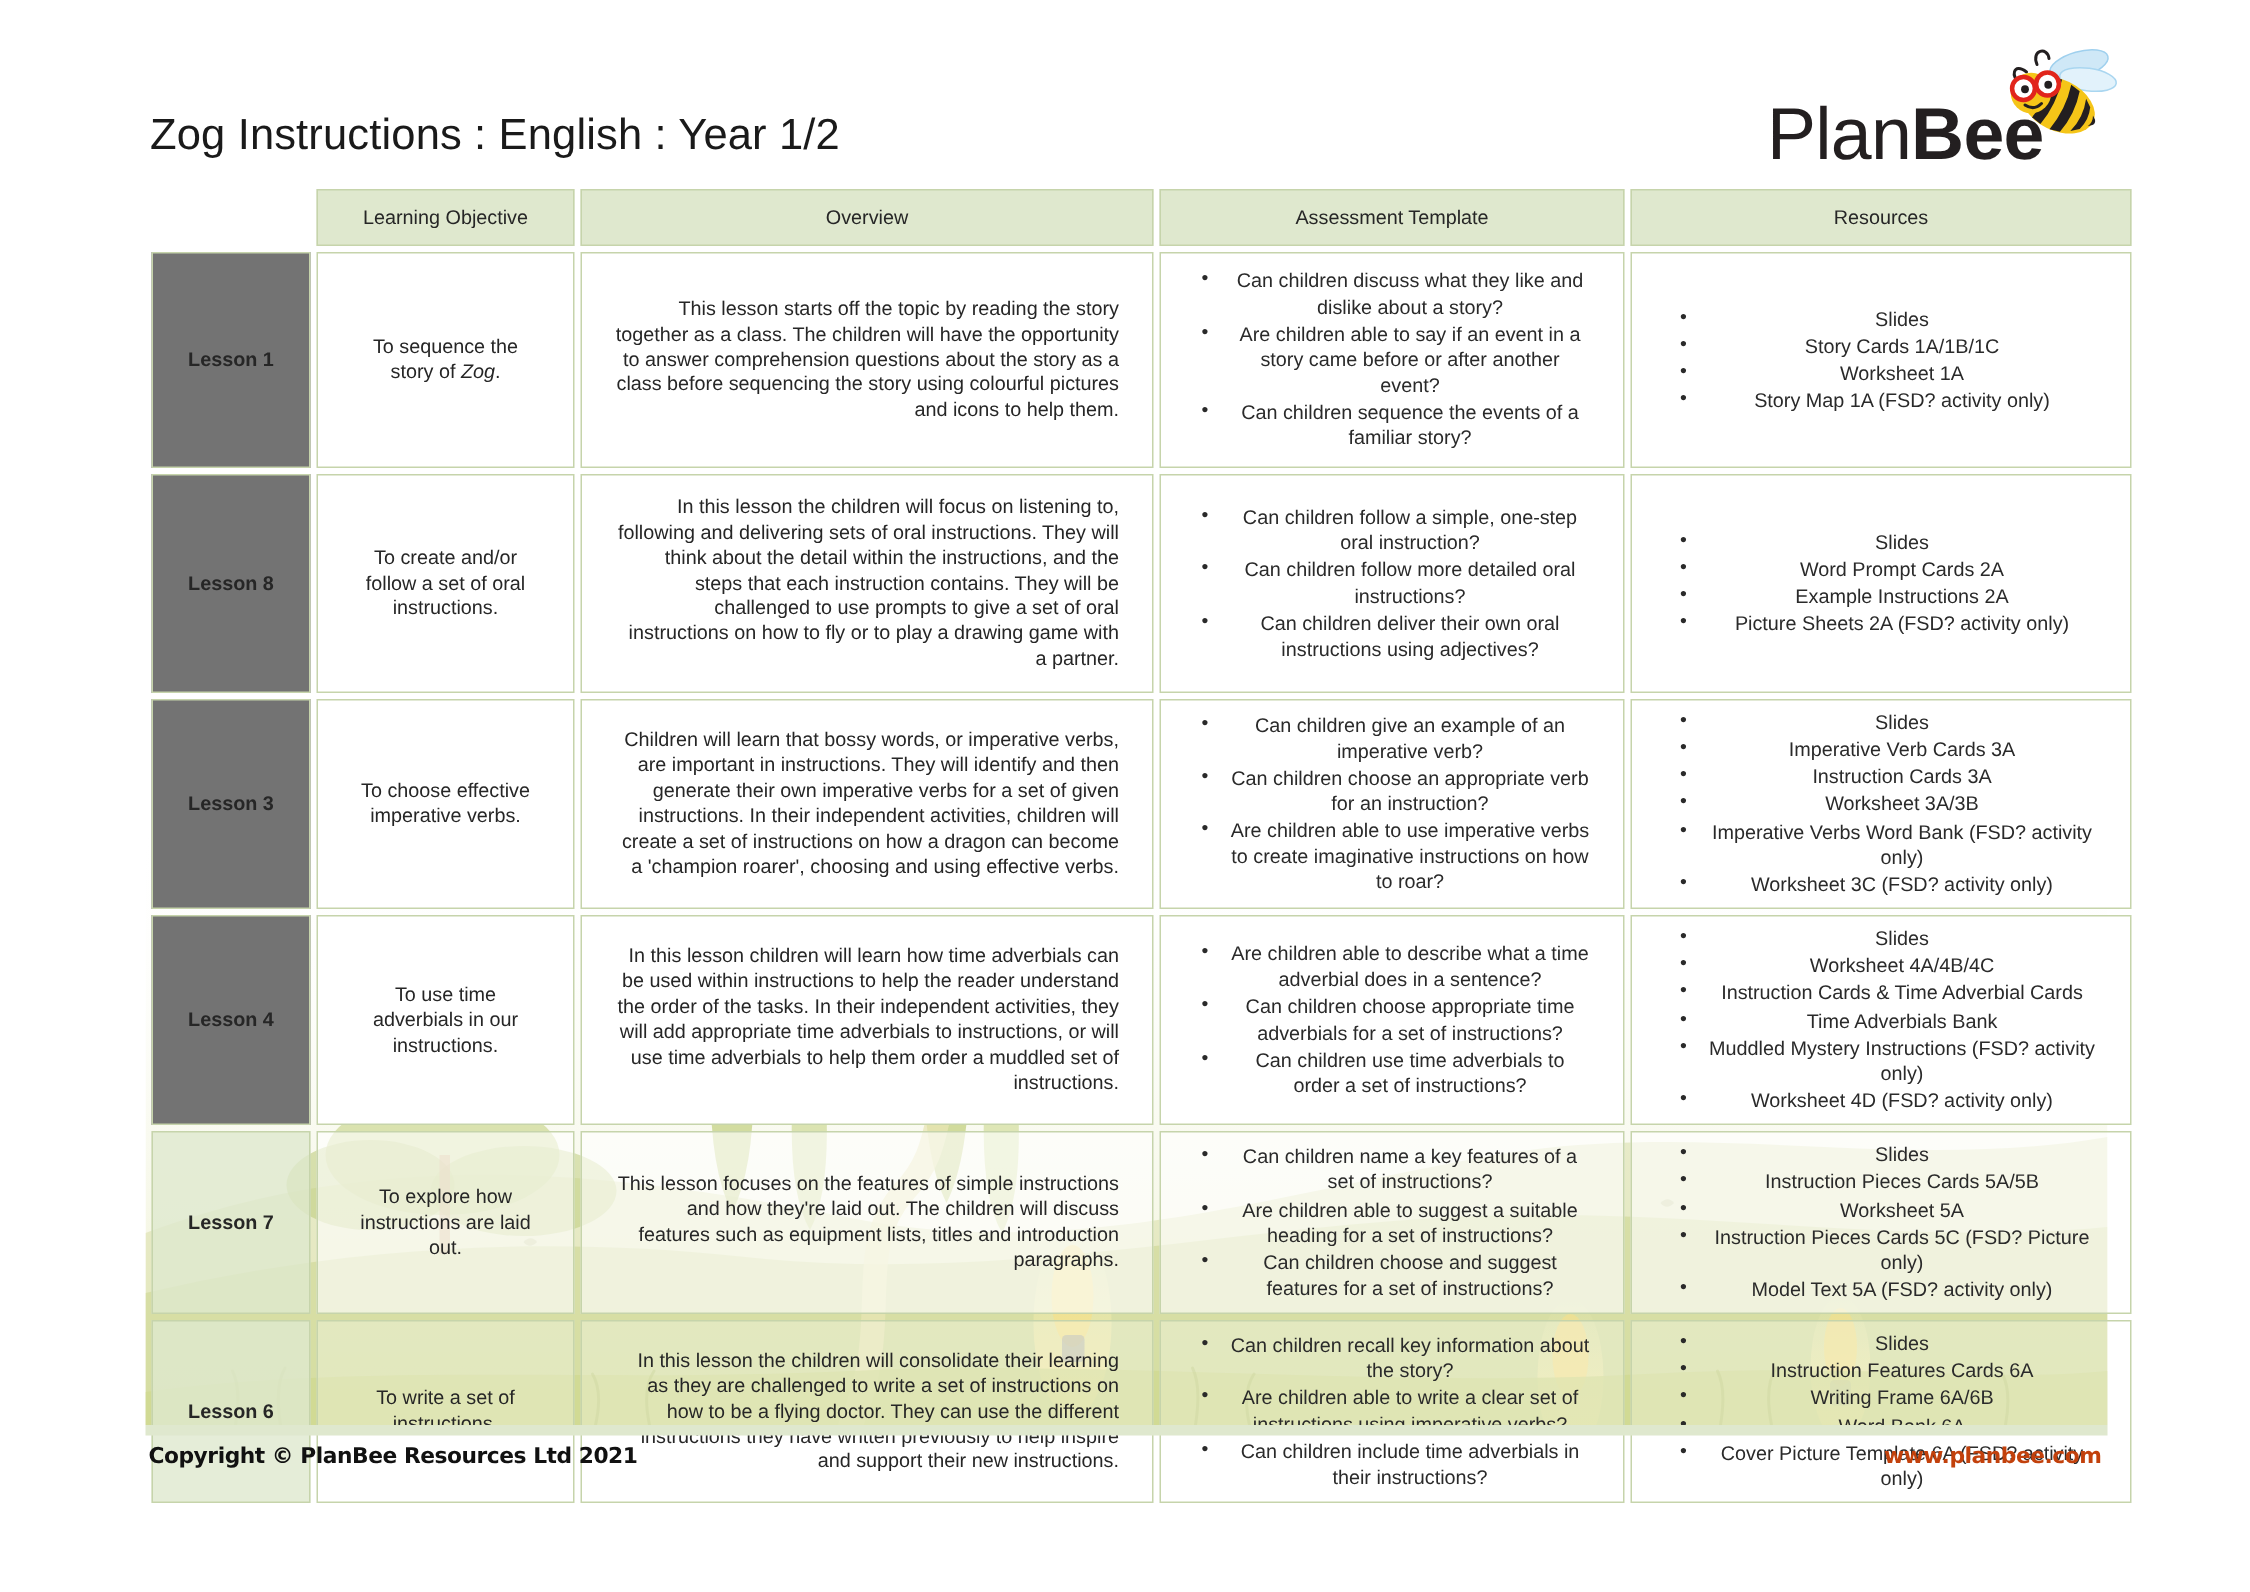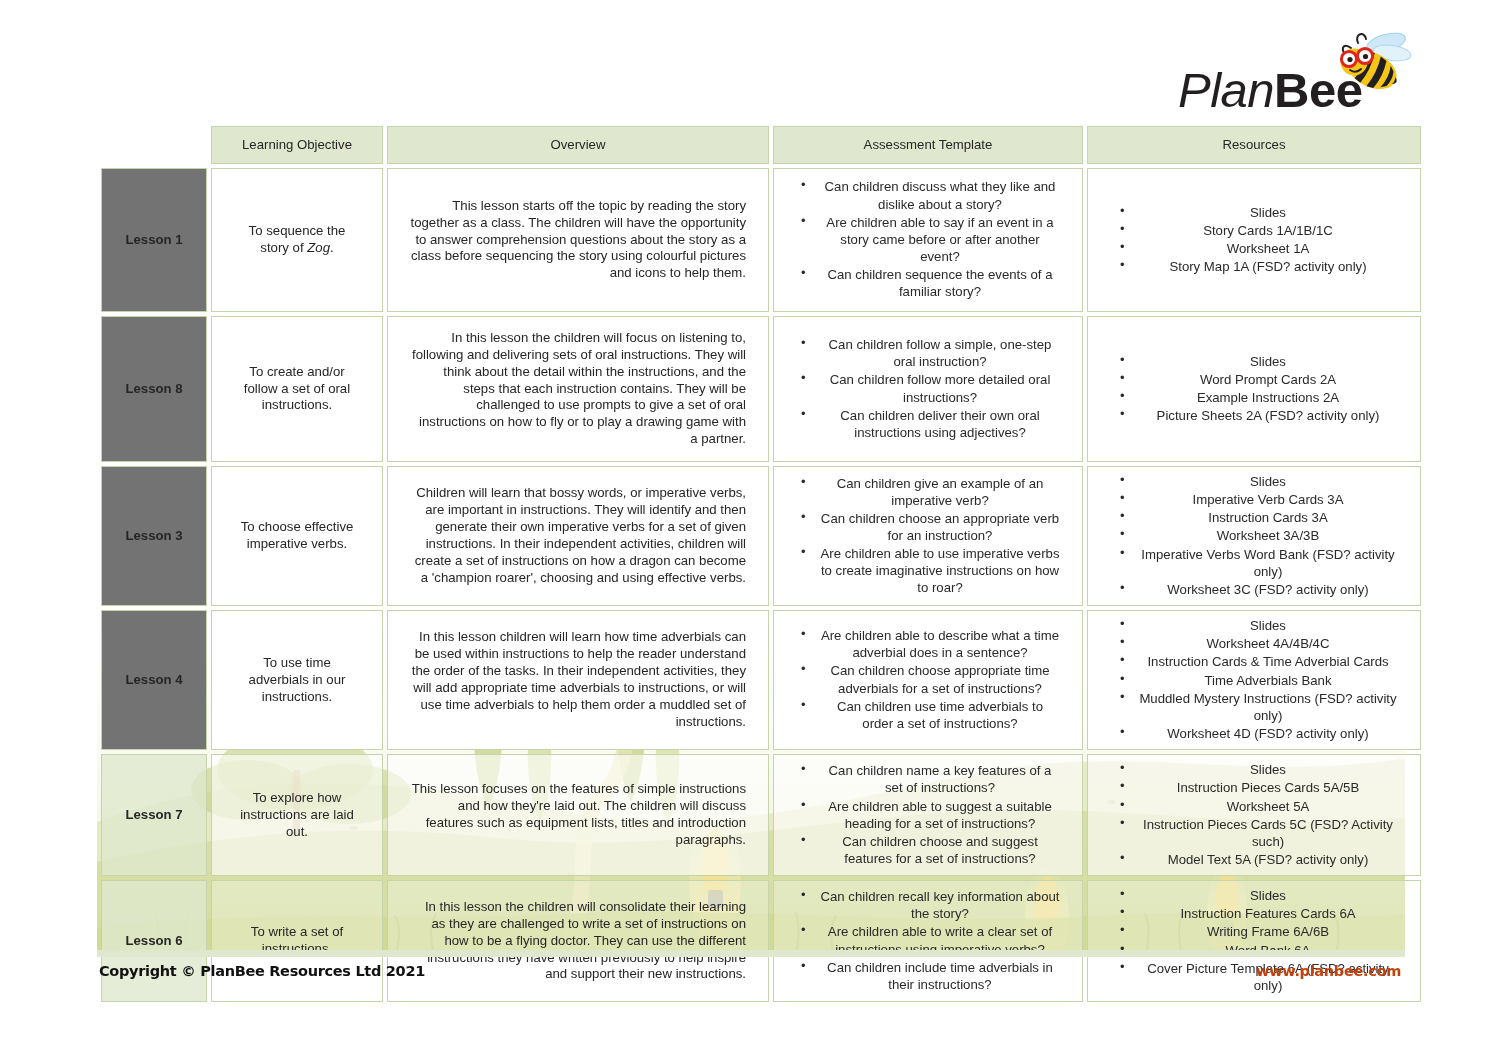--- a/index.html
+++ b/index.html
@@ -40,21 +40,21 @@
   }
   .logo-word {
     position: absolute;
     left: 0; top: 38px;
     font-size: 49px;
     color: #231f20;
     line-height: 1;
     letter-spacing: -0.5px;
     font-family: "Liberation Sans", sans-serif;
   }
-  .logo-word .plan { font-weight: 400; font-style: italic; }
+  .logo-word .plan { font-weight: 400; }
   .logo-word .bee  { font-weight: 700; }
   .logo-bee {
     position: absolute;
     right: -8px; top: -2px;
     width: 96px; height: 74px;
   }
 
   
   .grid {
     position: absolute;
@@ -198,20 +198,21 @@
     white-space: nowrap;
     z-index: 3;
   }
 </style>
 </head>
 <body>
 
 <div class="page">
 
   <div class="header">
+    <div class="doc-title">Zog Instructions : English : Year 1/2</div>
 
     <div class="logo">
       <div class="logo-word">
         <span class="plan">Plan</span><span class="bee">Bee</span>
       </div>
       <svg class="logo-bee" viewBox="0 0 96 74" xmlns="http://www.w3.org/2000/svg">
 
         <ellipse cx="66" cy="17" rx="20" ry="8.5" fill="#cfe8f7" stroke="#9fd0ee" stroke-width="1" transform="rotate(-16 66 17)"></ellipse>
         <ellipse cx="72" cy="27" rx="19" ry="7.5" fill="#e2f2fb" stroke="#a9d6f0" stroke-width="1" transform="rotate(8 72 27)"></ellipse>
 
@@ -416,21 +417,21 @@
                 <li>Can children name a key features of a set of instructions?</li>
                 <li>Are children able to suggest a suitable heading for a set of instructions?</li>
                 <li>Can children choose and suggest features for a set of instructions?</li>
               </ul>
             </td>
           <td class="res-cell">
               <ul class="bullets res">
                 <li>Slides</li>
                 <li>Instruction Pieces Cards 5A/5B</li>
                 <li>Worksheet 5A</li>
-                <li>Instruction Pieces Cards 5C (FSD? Activity such)</li>
+                <li>Instruction Pieces Cards 5C (FSD? Picture only)</li>
                 <li>Model Text 5A (FSD? activity only)</li>
               </ul>
             </td>
         </tr>
 
         <tr class="tinted-strong" style="height:116px;">
           <td class="lesson-cell">Lesson 6</td>
           <td class="lo-cell">To write a set of instructions.</td>
           <td class="ov-cell">In this lesson the children will consolidate their learning as they are challenged to write a set of instructions on how to be a flying doctor. They can use the different instructions they have written previously to help inspire and support their new instructions.</td>
           <td class="aq-cell">

